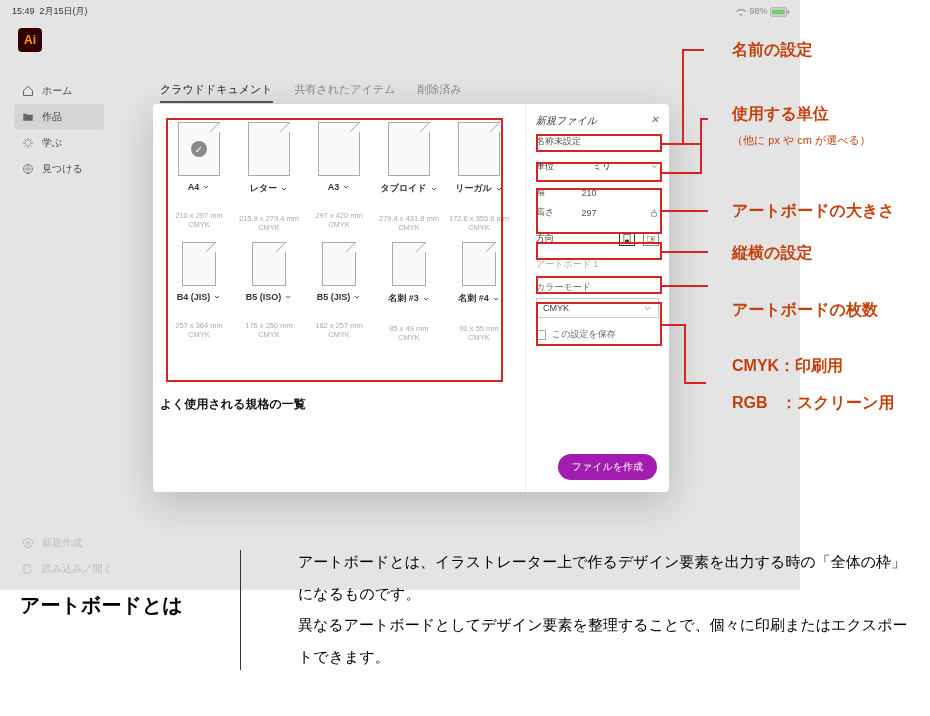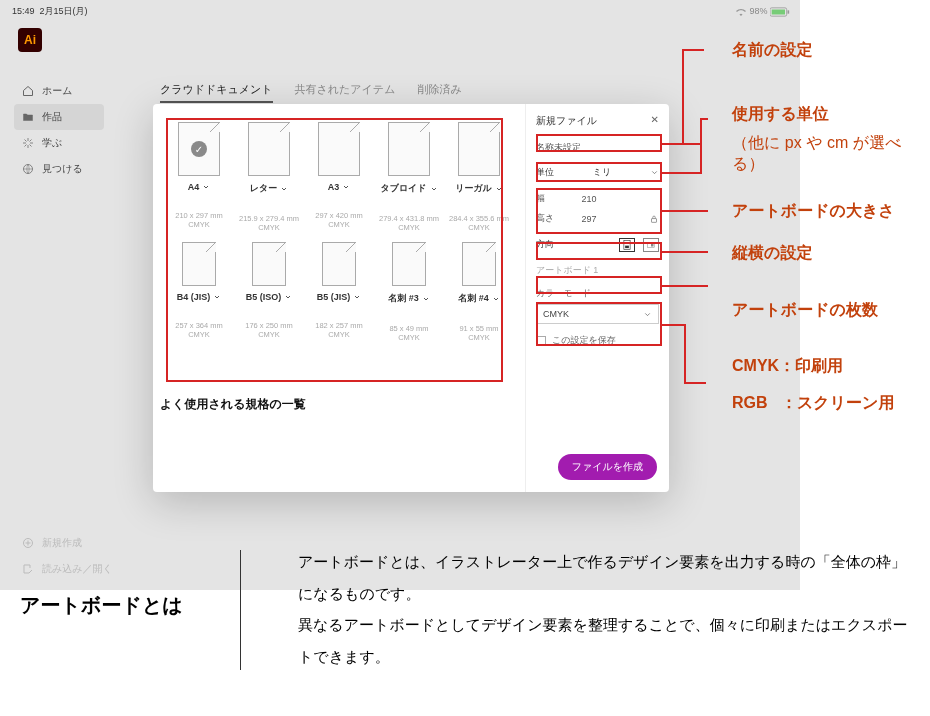--- a/index.html
+++ b/index.html
@@ -47,21 +47,21 @@
 .red-box { position:absolute; border:2px solid #d62424; pointer-events:none; }
 .red-presets { left:166px; top:118px; width:337px; height:264px; }
 .red-name   { left:536px; top:134px; width:126px; height:18px; }
 .red-unit   { left:536px; top:162px; width:126px; height:20px; }
 .red-size   { left:536px; top:188px; width:126px; height:46px; }
 .red-orient { left:536px; top:242px; width:126px; height:18px; }
 .red-count  { left:536px; top:276px; width:126px; height:18px; }
 .red-cmode  { left:536px; top:302px; width:126px; height:44px; }
 
 
-.panel-title { display:flex; justify-content:space-between; font-size:10px; color:#333; margin-bottom:14px; }
+.panel-title { display:flex; justify-content:space-between; font-size:10px; color:#333; margin-bottom:8px;font-style:italic; }
 .close-x { cursor:pointer; color:#666; }
 .fld { font-size:9px; color:#333; }
 .fld-input { border:none; outline:none; font-size:9px; color:#555; width:100%; background:transparent; }
 .spacer6 { height:6px; }
 .spacer10 { height:10px; }
 .unit-row { display:flex; align-items:center; justify-content:space-between; height:20px; }
 .chev { width:9px; height:9px; }
 .dim-row { display:flex; align-items:center; gap:8px; height:20px; }
 .dim-lbl { width:20px; font-size:9px; color:#555; }
 .lock-ic { width:10px; height:10px; fill:#888; }
@@ -72,21 +72,21 @@
 .cmode-label { font-size:9px; color:#666; margin-top:6px; }
 .select-look { border:1px solid #ccc; height:20px; display:flex; align-items:center; justify-content:space-between; padding:0 6px; font-size:9px; color:#444; margin-top:4px; cursor:pointer; }
 .save-chk { display:flex; align-items:center; gap:6px; font-size:9px; color:#666; margin-top:10px; }
 .save-chk .box { width:10px; height:10px; border:1px solid #aaa; }
 .create-btn { position:absolute; right:12px; bottom:12px; background:#a21caf; color:#fff; font-size:10px; padding:6px 14px; border:none; border-radius:20px; cursor:pointer; }
 
 .caption-presets { position:absolute; left:160px; top:396px; font-size:12px; font-weight:bold; color:#111; }
 
 
 .anno { position:absolute; font-size:16px; font-weight:bold; color:#c2410c;margin-left:20px; }
-.anno.small { font-size:16px; font-weight:normal; }
+.anno.small { font-size:11px; font-weight:normal; }
 .lead { position:absolute; height:2px; background:#d62424; }
 .lead.v { width:2px; height:auto; }
 
 
 .ex-title { position:absolute; left:20px; top:592px; font-size:20px; font-weight:bold; }
 .ex-div { position:absolute; left:240px; top:550px; width:1px; height:120px; background:#333; }
 .ex-body { position:absolute; left:298px; top:546px; width:620px; font-size:15px; line-height:2.1; font-weight:500; }
 </style>
 </head>
 <body>
@@ -221,21 +221,21 @@
         <div class="preset">
           <div class="thumb">
             <div class="fold"></div>
           </div>
           <div class="preset-row1">
             <span>リーガル</span>
             <svg viewBox="0 0 24 24">
               <path d="M6 9l6 6 6-6" fill="none" stroke="#555" stroke-width="3"></path>
             </svg>
           </div>
-          <div class="preset-dim">284.4 x 355.6 mm</div>
+          <div class="preset-dim">172.6 x 355.6 mm</div>
           <div class="preset-mode">CMYK</div>
         </div>
         <div class="preset">
           <div class="thumb small">
             <div class="fold"></div>
           </div>
           <div class="preset-row1">
             <span>B4 (JIS)</span>
             <svg viewBox="0 0 24 24">
               <path d="M6 9l6 6 6-6" fill="none" stroke="#555" stroke-width="3"></path>

